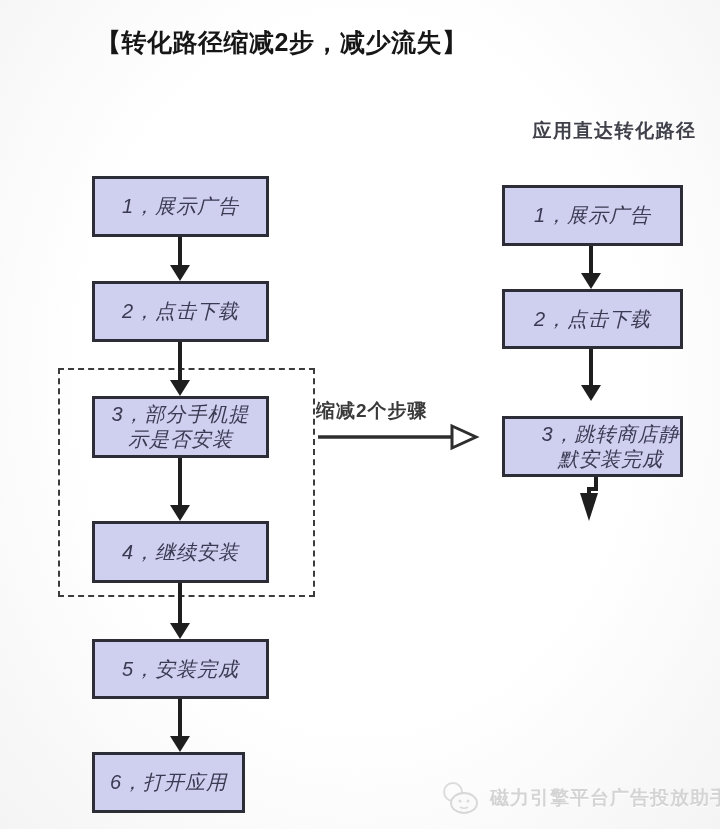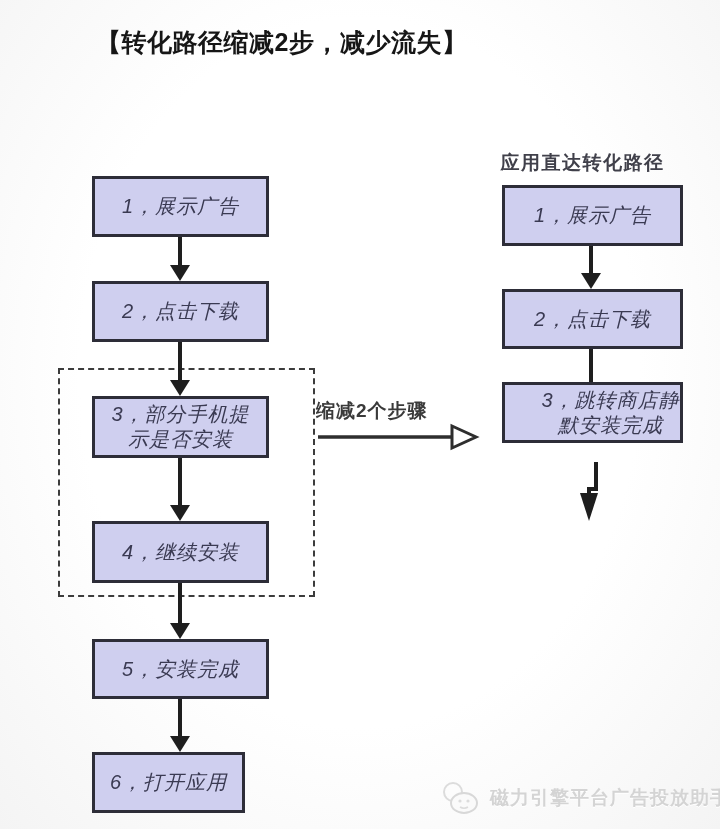--- a/index.html
+++ b/index.html
@@ -63,21 +63,21 @@
     text-shadow:0 1px 0 #ffffff;
   }
 </style>
 </head>
 <body>
 
 <div class="canvas">
 
   <div class="title">【转化路径缩减2步，减少流失】</div>
 
-  <div class="col-header" style="left:492px;width:181px;margin-top:32px;">应用直达转化路径</div>
+  <div class="col-header" style="left:524px;width:181px;">应用直达转化路径</div>
 
   <div class="dashed-group"></div>
 
   <svg class="connectors" width="720" height="829" viewBox="0 0 720 829">
 
     <line class="conn-line" x1="180" y1="237" x2="180" y2="266"></line>
     <polygon class="conn-head" points="170,265 190,265 180,281"></polygon>
     <line class="conn-line" x1="180" y1="342" x2="180" y2="381"></line>
     <polygon class="conn-head" points="170,380 190,380 180,396"></polygon>
     <line class="conn-line" x1="180" y1="458" x2="180" y2="506"></line>
@@ -103,21 +103,21 @@
   <div class="box" style="left:92px;top:176px;width:177px;height:61px">1，展示广告</div>
   <div class="box" style="left:92px;top:281px;width:177px;height:61px">2，点击下载</div>
   <div class="box" style="left:92px;top:396px;width:177px;height:62px;line-height:1.25;">3，部分手机提
 示是否安装</div>
   <div class="box" style="left:92px;top:521px;width:177px;height:62px">4，继续安装</div>
   <div class="box" style="left:92px;top:639px;width:177px;height:60px">5，安装完成</div>
   <div class="box" style="left:92px;top:752px;width:153px;height:61px">6，打开应用</div>
 
   <div class="box" style="left:502px;top:185px;width:181px;height:61px">1，展示广告</div>
   <div class="box" style="left:502px;top:289px;width:181px;height:60px">2，点击下载</div>
-  <div class="box" style="left:502px;top:382px;width:181px;height:61px;line-height:1.25;padding-left:36px;">3，跳转商店静
+  <div class="box" style="left:502px;top:416px;width:181px;height:61px;line-height:1.25;padding-left:36px;">3，跳转商店静
 默安装完成</div>
 
   <div class="watermark">
     <svg width="42" height="36" viewBox="0 0 42 36">
       <circle cx="13" cy="12" r="9" fill="none" stroke="#dcdcdc" stroke-width="2"></circle>
       <ellipse cx="24" cy="23" rx="13" ry="10" fill="#fafafa" stroke="#d8d8d8" stroke-width="2"></ellipse>
       <circle cx="20" cy="21" r="1.6" fill="#dcdcdc"></circle>
       <circle cx="28" cy="21" r="1.6" fill="#dcdcdc"></circle>
       <path d="M20,27 Q24,29.5 28,27" fill="none" stroke="#dcdcdc" stroke-width="1.6"></path>
     </svg>

